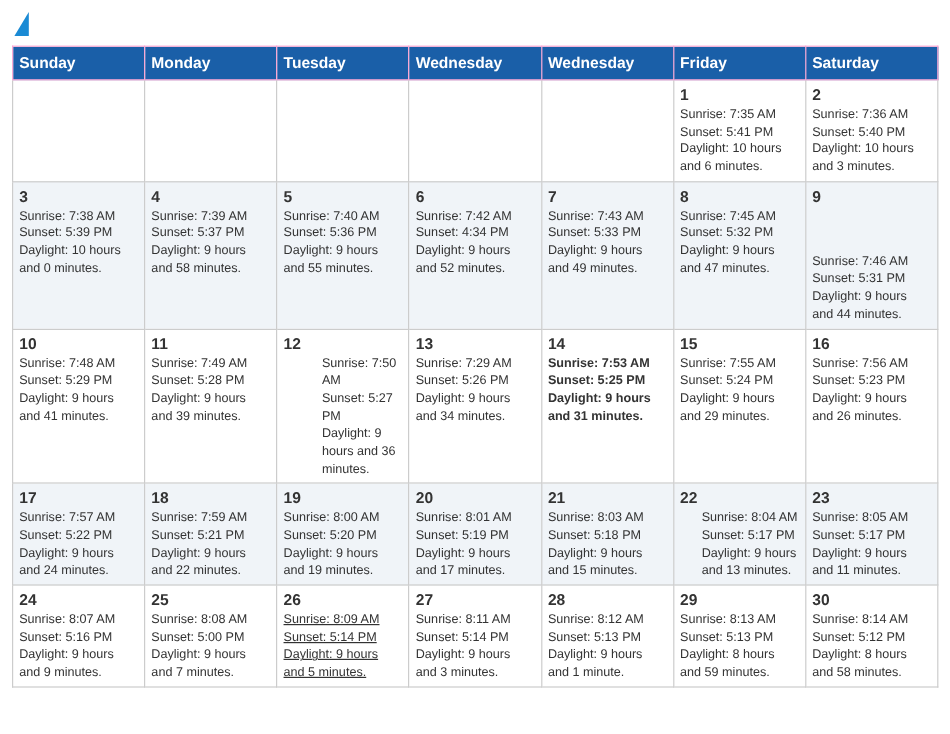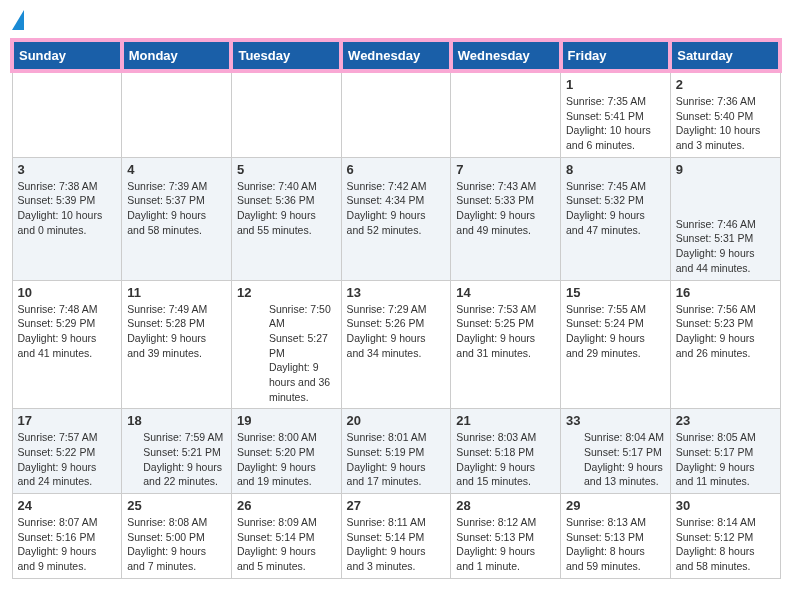--- a/index.html
+++ b/index.html
@@ -53,21 +53,21 @@
       border-collapse: collapse;
       table-layout: fixed;
     }
     th {
       background: #1a5fa8;
       color: #fff;
       text-align: left;
       padding: 6px 5px;
       font-size: 13px;
       font-weight: bold;
-      border: 4px solid #f9a8d4;
+      border: 1px solid #f9a8d4;
     }
     td {
       border: 1px solid #ccc;
       vertical-align: top;
       padding: 4px 5px;
       font-size: 10.5px;
       color: #333;
       height: 80px;
       background: #fff;
     }
@@ -193,21 +193,21 @@
 Daylight: 9 hours and 36 minutes.</div>
         </td>
         <td>
           <div class="day-num">13</div>
           <div class="day-info" style="white-space: pre-line;">Sunrise: 7:29 AM
 Sunset: 5:26 PM
 Daylight: 9 hours and 34 minutes.</div>
         </td>
         <td>
           <div class="day-num">14</div>
-          <div class="day-info" style="white-space: pre-line;">Sunrise: 7:53 AM
+          <div class="day-info" style="white-space: pre-line; font-weight: bold;">Sunrise: 7:53 AM
 Sunset: 5:25 PM
 Daylight: 9 hours and 31 minutes.</div>
         </td>
         <td>
           <div class="day-num">15</div>
           <div class="day-info" style="white-space: pre-line;">Sunrise: 7:55 AM
 Sunset: 5:24 PM
 Daylight: 9 hours and 29 minutes.</div>
         </td>
         <td>
@@ -219,21 +219,21 @@
       </tr>
       <tr>
         <td>
           <div class="day-num">17</div>
           <div class="day-info" style="white-space: pre-line;">Sunrise: 7:57 AM
 Sunset: 5:22 PM
 Daylight: 9 hours and 24 minutes.</div>
         </td>
         <td>
           <div class="day-num">18</div>
-          <div class="day-info" style="white-space: pre-line; margin-left: 16px;">Sunrise: 7:59 AM
+          <div class="day-info" style="white-space: pre-line;">Sunrise: 7:59 AM
 Sunset: 5:21 PM
 Daylight: 9 hours and 22 minutes.</div>
         </td>
         <td>
           <div class="day-num">19</div>
           <div class="day-info" style="white-space: pre-line;">Sunrise: 8:00 AM
 Sunset: 5:20 PM
 Daylight: 9 hours and 19 minutes.</div>
         </td>
         <td>
@@ -242,21 +242,21 @@
 Sunset: 5:19 PM
 Daylight: 9 hours and 17 minutes.</div>
         </td>
         <td>
           <div class="day-num">21</div>
           <div class="day-info" style="white-space: pre-line;">Sunrise: 8:03 AM
 Sunset: 5:18 PM
 Daylight: 9 hours and 15 minutes.</div>
         </td>
         <td>
-          <div class="day-num">33</div>
+          <div class="day-num">22</div>
           <div class="day-info" style="white-space: pre-line; margin-left: 18px;">Sunrise: 8:04 AM
 Sunset: 5:17 PM
 Daylight: 9 hours and 13 minutes.</div>
         </td>
         <td>
           <div class="day-num">23</div>
           <div class="day-info" style="white-space: pre-line;">Sunrise: 8:05 AM
 Sunset: 5:17 PM
 Daylight: 9 hours and 11 minutes.</div>
         </td>
@@ -269,21 +269,21 @@
 Daylight: 9 hours and 9 minutes.</div>
         </td>
         <td>
           <div class="day-num">25</div>
           <div class="day-info" style="white-space: pre-line;">Sunrise: 8:08 AM
 Sunset: 5:00 PM
 Daylight: 9 hours and 7 minutes.</div>
         </td>
         <td>
           <div class="day-num">26</div>
-          <div class="day-info" style="white-space: pre-line;">Sunrise: 8:09 AM
+          <div class="day-info" style="white-space: pre-line; text-decoration: underline;">Sunrise: 8:09 AM
 Sunset: 5:14 PM
 Daylight: 9 hours and 5 minutes.</div>
         </td>
         <td>
           <div class="day-num">27</div>
           <div class="day-info" style="white-space: pre-line;">Sunrise: 8:11 AM
 Sunset: 5:14 PM
 Daylight: 9 hours and 3 minutes.</div>
         </td>
         <td>

